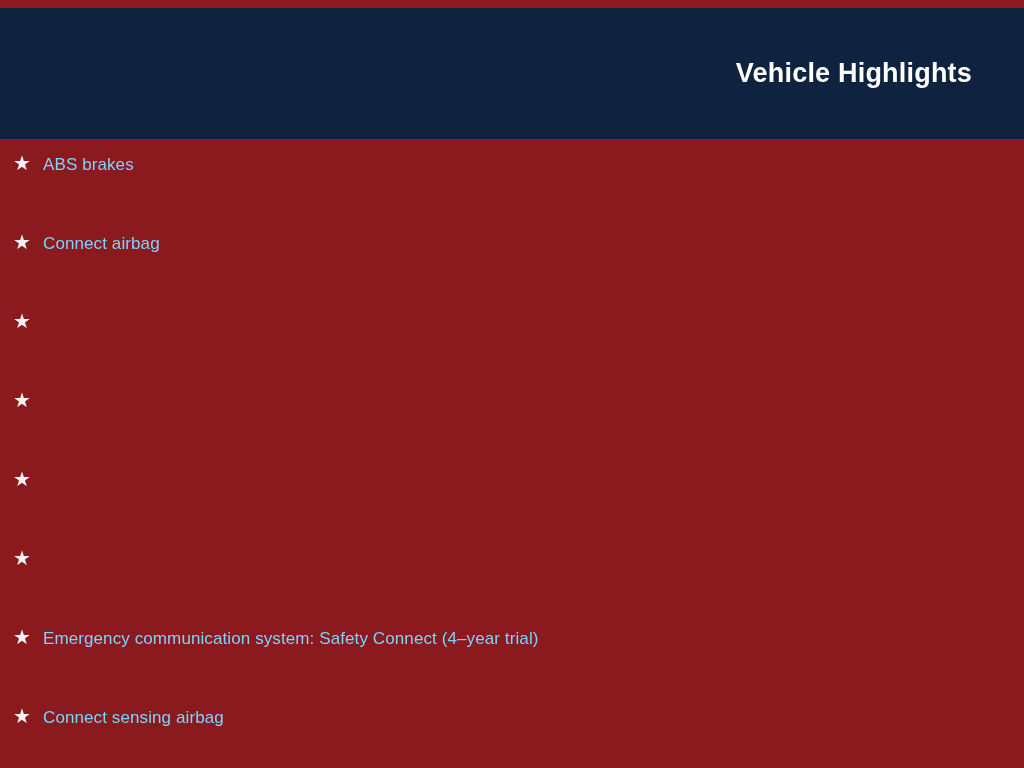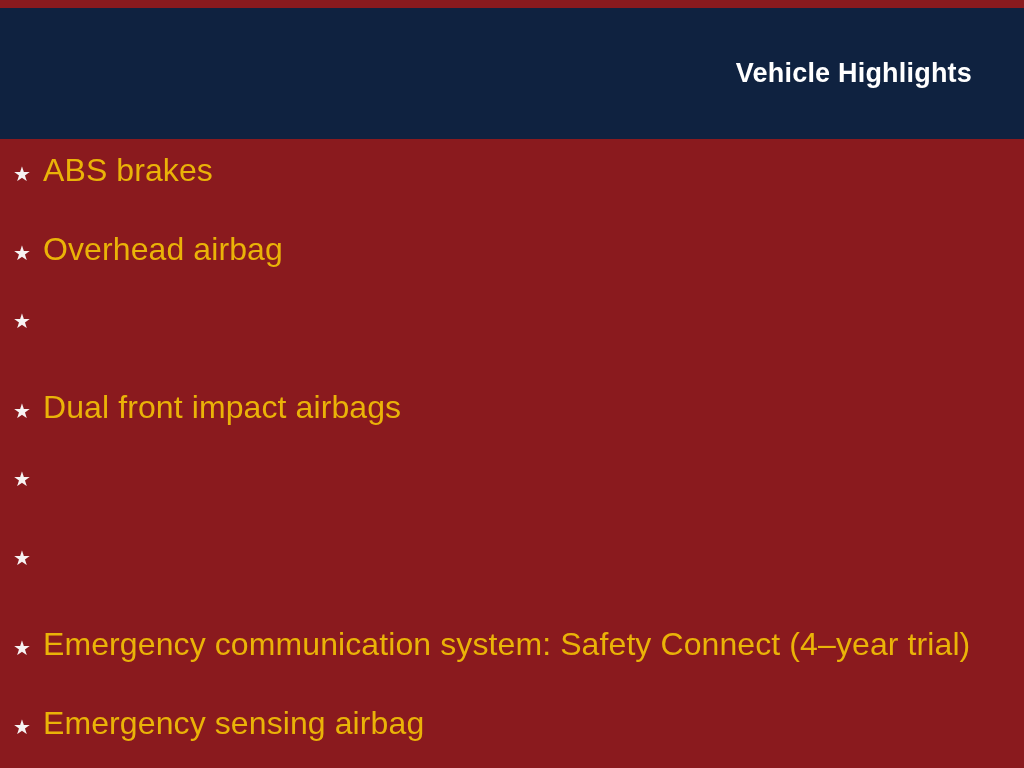--- a/index.html
+++ b/index.html
@@ -63,23 +63,23 @@
   .bullet-marker {
     flex: 0 0 auto;
     width: 30px;
     font-size: 20px;
     line-height: 1;
     color: #F7F3F3;
     text-align: left;
   }
   .bullet-text {
     flex: 1 1 auto;
-    font-size: 32px;
+    font-size: 17px;
     line-height: 1.1;
-    color: #eab308;
+    color: #7dd3fc;
     letter-spacing: 0.1px;
     white-space: nowrap;
   }
 </style>
 </head>
 <body>
 
 <div class="slide">
 
   <div class="header">
@@ -89,46 +89,45 @@
   <div class="body-area">
     <ul class="bullet-list">
 
       <li class="bullet-item">
         <span class="bullet-marker">★</span>
         <span class="bullet-text">ABS brakes</span>
       </li>
 
       <li class="bullet-item">
         <span class="bullet-marker">★</span>
-        <span class="bullet-text">Overhead airbag</span>
+        <span class="bullet-text">Connect airbag</span>
       </li>
 
       <li class="bullet-item">
         <span class="bullet-marker">★</span>
       </li>
 
       <li class="bullet-item">
         <span class="bullet-marker">★</span>
-        <span class="bullet-text">Dual front impact airbags</span>
       </li>
 
       <li class="bullet-item">
         <span class="bullet-marker">★</span>
       </li>
 
       <li class="bullet-item">
         <span class="bullet-marker">★</span>
       </li>
 
       <li class="bullet-item">
         <span class="bullet-marker">★</span>
         <span class="bullet-text">Emergency communication system: Safety Connect (4–year trial)</span>
       </li>
 
       <li class="bullet-item">
         <span class="bullet-marker">★</span>
-        <span class="bullet-text">Emergency sensing airbag</span>
+        <span class="bullet-text">Connect sensing airbag</span>
       </li>
 
     </ul>
   </div>
 
 </div>
 
 </body></html>

